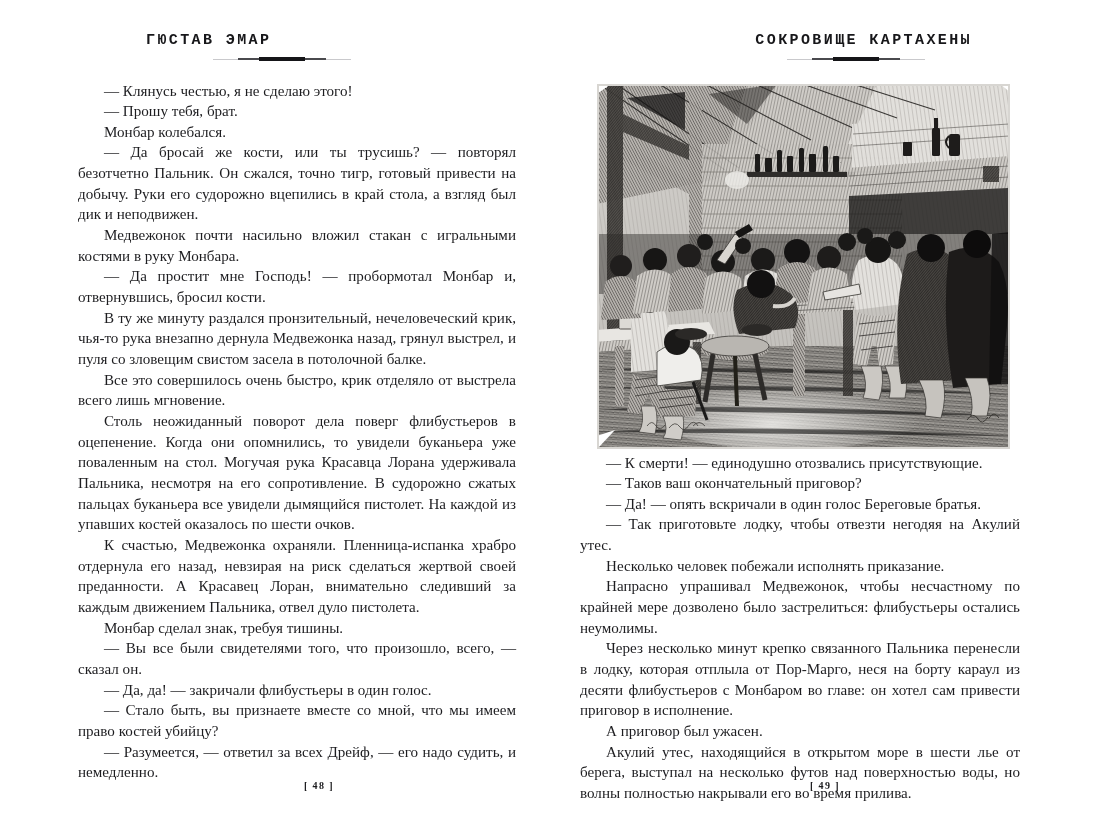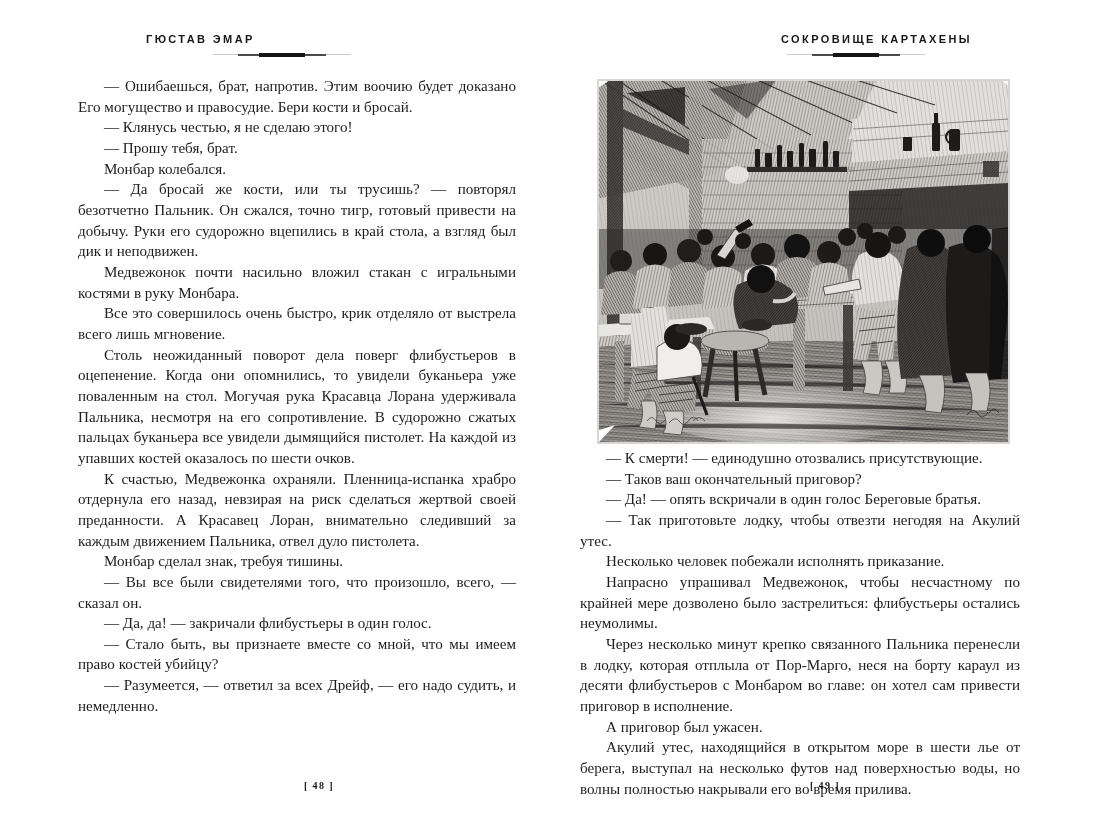--- a/index.html
+++ b/index.html
@@ -35,26 +35,26 @@
 
   
   .running-head {
     padding-top: 33px;
     text-align: center;
   }
   .page-left .running-head  { text-align: left;  padding-left: 68px; }
   .page-right .running-head { text-align: right; padding-right: 48px; }
 
   .running-head-title {
-    font-size: 11px;
+    font-size: 15px;
     letter-spacing: 2.4px;
     font-weight: 700;
     text-transform: uppercase;
     color: #17171a;
-    font-family: Liberation Sans, sans-serif;
+    font-family: Liberation Mono, monospace;
     display: block;
     line-height: 1.1;
   }
 
   .head-ornament {
     position: relative;
     width: 138px;
     height: 7px;
     margin-top: 6px;
   }
@@ -142,26 +142,27 @@
     <div class="running-head">
       <span class="running-head-title">ГЮСТАВ ЭМАР</span>
       <div class="head-ornament">
         <span class="rule-thin"></span>
         <span class="rule-mid"></span>
         <span class="rule-thick"></span>
       </div>
     </div>
 
     <div class="body-text">
-      <p>— Ошибаешься, брат, напротив. Этим воочию будет доказано Его могущество и правосудие. Бери кости и бросай.</p>
       <p>— Клянусь честью, я не сделаю этого!</p>
       <p>— Прошу тебя, брат.</p>
       <p>Монбар колебался.</p>
       <p>— Да бросай же кости, или ты трусишь? — повторял безотчетно Пальник. Он сжался, точно тигр, готовый привести на добычу. Руки его судорожно вцепились в край стола, а взгляд был дик и неподвижен.</p>
       <p>Медвежонок почти насильно вложил стакан с игральными костями в руку Монбара.</p>
+      <p>— Да простит мне Господь! — пробормотал Монбар и, отвернувшись, бросил кости.</p>
+      <p>В ту же минуту раздался пронзительный, нечеловеческий крик, чья-то рука внезапно дернула Медвежонка назад, грянул выстрел, и пуля со зловещим свистом засела в потолочной балке.</p>
       <p>Все это совершилось очень быстро, крик отделяло от выстрела всего лишь мгновение.</p>
       <p>Столь неожиданный поворот дела поверг флибустьеров в оцепенение. Когда они опомнились, то увидели буканьера уже поваленным на стол. Могучая рука Красавца Лорана удерживала Пальника, несмотря на его сопротивление. В судорожно сжатых пальцах буканьера все увидели дымящийся пистолет. На каждой из упавших костей оказалось по шести очков.</p>
       <p>К счастью, Медвежонка охраняли. Пленница-испанка храбро отдернула его назад, невзирая на риск сделаться жертвой своей преданности. А Красавец Лоран, внимательно следивший за каждым движением Пальника, отвел дуло пистолета.</p>
       <p>Монбар сделал знак, требуя тишины.</p>
       <p>— Вы все были свидетелями того, что произошло, всего, — сказал он.</p>
       <p>— Да, да! — закричали флибустьеры в один голос.</p>
       <p>— Стало быть, вы признаете вместе со мной, что мы имеем право костей убийцу?</p>
       <p>— Разумеется, — ответил за всех Дрейф, — его надо судить, и немедленно.</p>
 
     </div>

